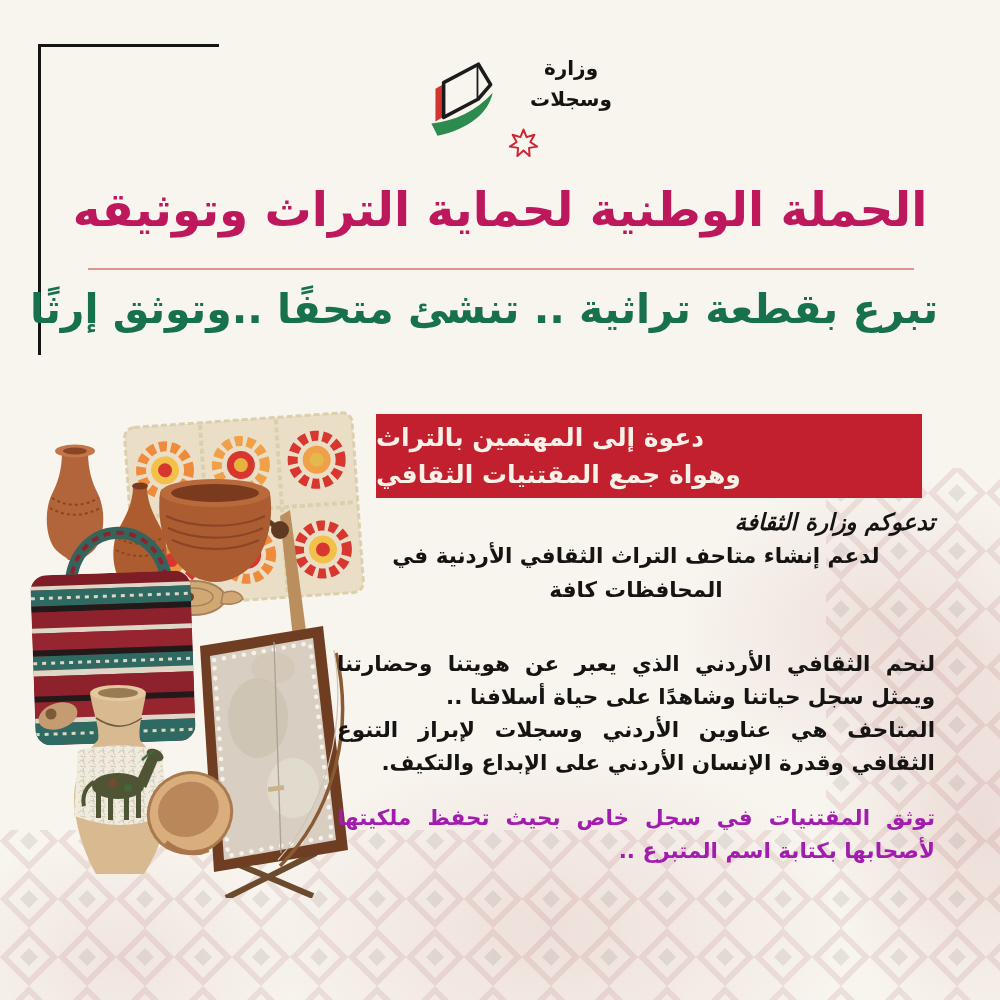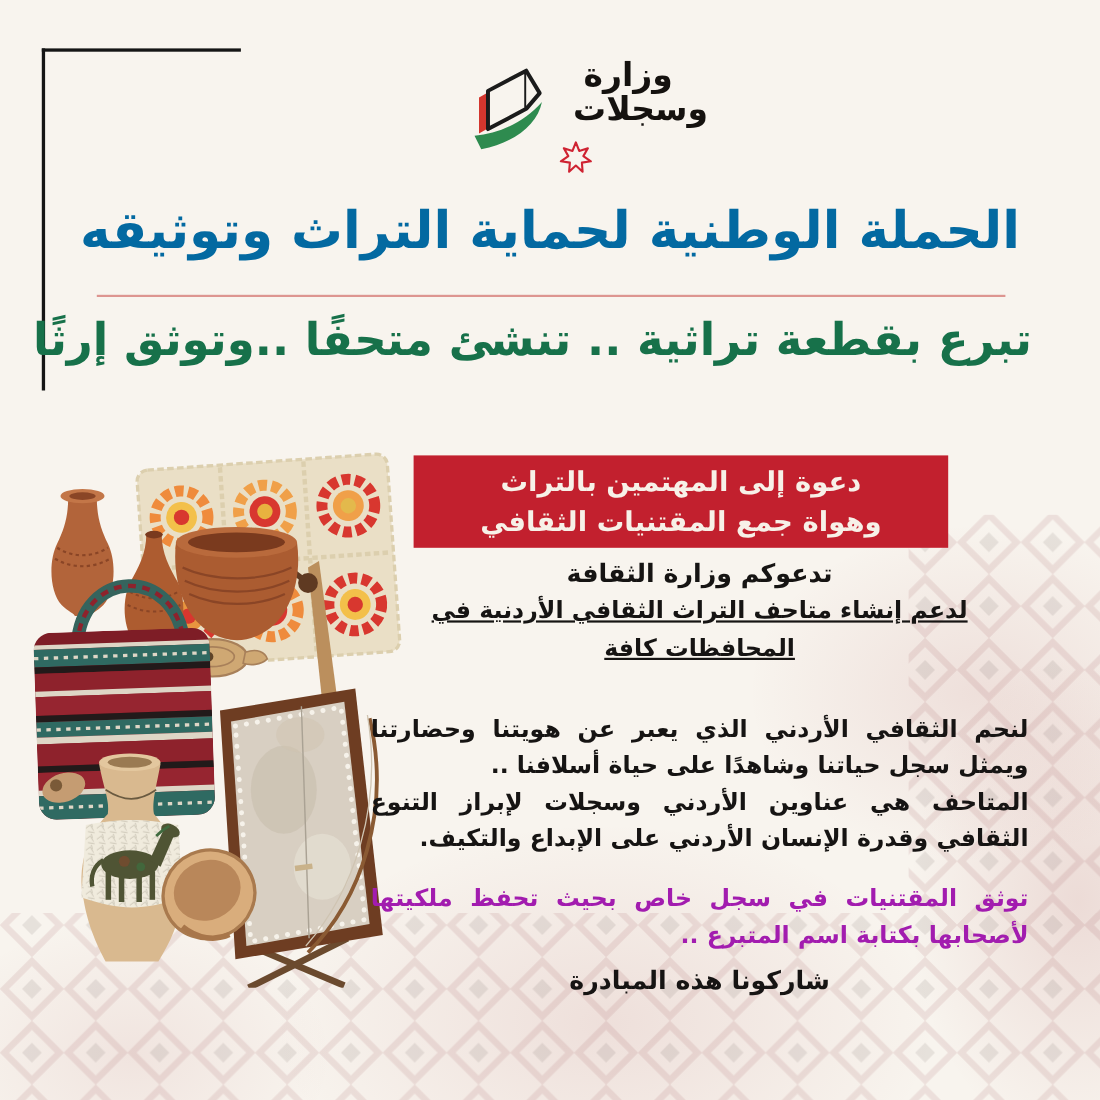--- a/index.html
+++ b/index.html
@@ -14,39 +14,39 @@
       radial-gradient(ellipse 220px 320px at 98% 82%, rgba(150,40,45,.12), transparent 70%),
       radial-gradient(ellipse 260px 180px at 12% 96%, rgba(150,40,45,.08), transparent 70%);}
   .pattern-svg{position:absolute;inset:0;opacity:.09;pointer-events:none;}
 
   .bracket{position:absolute;left:38px;top:44px;width:178px;height:308px;
     border-left:3px solid #151515;border-top:3px solid #151515;}
 
   
   .logo-book{position:absolute;left:423px;top:54px;width:76px;height:94px;}
   .logo-text{position:absolute;left:521px;top:53px;width:100px;text-align:center;
-    font-weight:bold;font-size:30px;line-height:31px;color:#15120f;}
+    font-weight:bold;font-size:20px;line-height:31px;color:#15120f;}
   .logo-text span{display:block;}
   .star{position:absolute;left:506px;top:126px;width:35px;height:35px;}
 
   .title{position:absolute;left:50px;right:50px;top:182px;margin:0;text-align:center;
-    direction:rtl;font-size:47px;font-weight:bold;color:#0369a1;letter-spacing:-1px;}
+    direction:rtl;font-size:47px;font-weight:bold;color:#be185d;letter-spacing:-1px;}
   .separator{position:absolute;left:88px;top:268px;width:826px;height:2px;
     background:#dd9590;}
   .subtitle{position:absolute;left:30px;right:30px;top:285px;margin:0;text-align:left;
     direction:rtl;font-size:41px;font-weight:bold;color:#17714a;letter-spacing:-1px;}
 
-  .banner{position:absolute;left:376px;top:414px;width:486px;height:84px;background:#c2202e;
-    color:#f7f1e8;direction:rtl;text-align:center;font-weight:bold;font-size:25px;line-height:37px;
+  .banner{position:absolute;left:376px;top:414px;width:546px;height:84px;background:#c2202e;
+    color:#f7f1e8;direction:rtl;text-align:left;font-weight:bold;font-size:25px;line-height:37px;
     display:flex;flex-direction:column;justify-content:center;}
 
   .bodytext{position:absolute;left:337px;top:505px;width:598px;direction:rtl;color:#161413;}
   .bodytext p{margin:0;}
-  .invite1{text-align:center;font-size:23px;font-weight:bold;line-height:34px;}
-  .invite2{text-align:center;font-size:21.5px;font-weight:bold;line-height:34px;margin-bottom:40px !important;text-decoration:underline;}
+  .invite1{font-size:23px;font-weight:bold;line-height:34px;font-style:italic;}
+  .invite2{text-align:center;font-size:21.5px;font-weight:bold;line-height:34px;margin-bottom:40px !important;}
   .para{text-align:justify;font-size:21.5px;font-weight:bold;line-height:33px;}
   .note{margin-top:22px !important;text-align:justify;font-size:21.5px;font-weight:bold;
     line-height:33px;color:#a21caf;}
   .closing{margin-top:8px !important;text-align:center;font-size:23px;font-weight:bold;line-height:34px;}
 
   .collage{position:absolute;left:18px;top:398px;width:350px;height:500px;}
 </style>
 </head>
 <body>
 
@@ -243,16 +243,15 @@
     <div>دعوة إلى المهتمين بالتراث</div>
     <div>وهواة جمع المقتنيات الثقافي</div>
   </div>
 
   <div class="bodytext">
     <p class="invite1">تدعوكم وزارة الثقافة</p>
     <p class="invite2">لدعم إنشاء متاحف التراث الثقافي الأردنية في المحافظات كافة</p>
     <p class="para">لنحم الثقافي الأردني الذي يعبر عن هويتنا وحضارتنا ويمثل سجل حياتنا وشاهدًا على حياة أسلافنا ..</p>
     <p class="para">المتاحف هي عناوين الأردني وسجلات لإبراز التنوع الثقافي وقدرة الإنسان الأردني على الإبداع والتكيف.</p>
     <p class="note">توثق المقتنيات في سجل خاص بحيث تحفظ ملكيتها لأصحابها بكتابة اسم المتبرع ..</p>
-    <p class="closing">شاركونا هذه المبادرة</p>
   </div>
 
 </div>
 
 </body></html>

